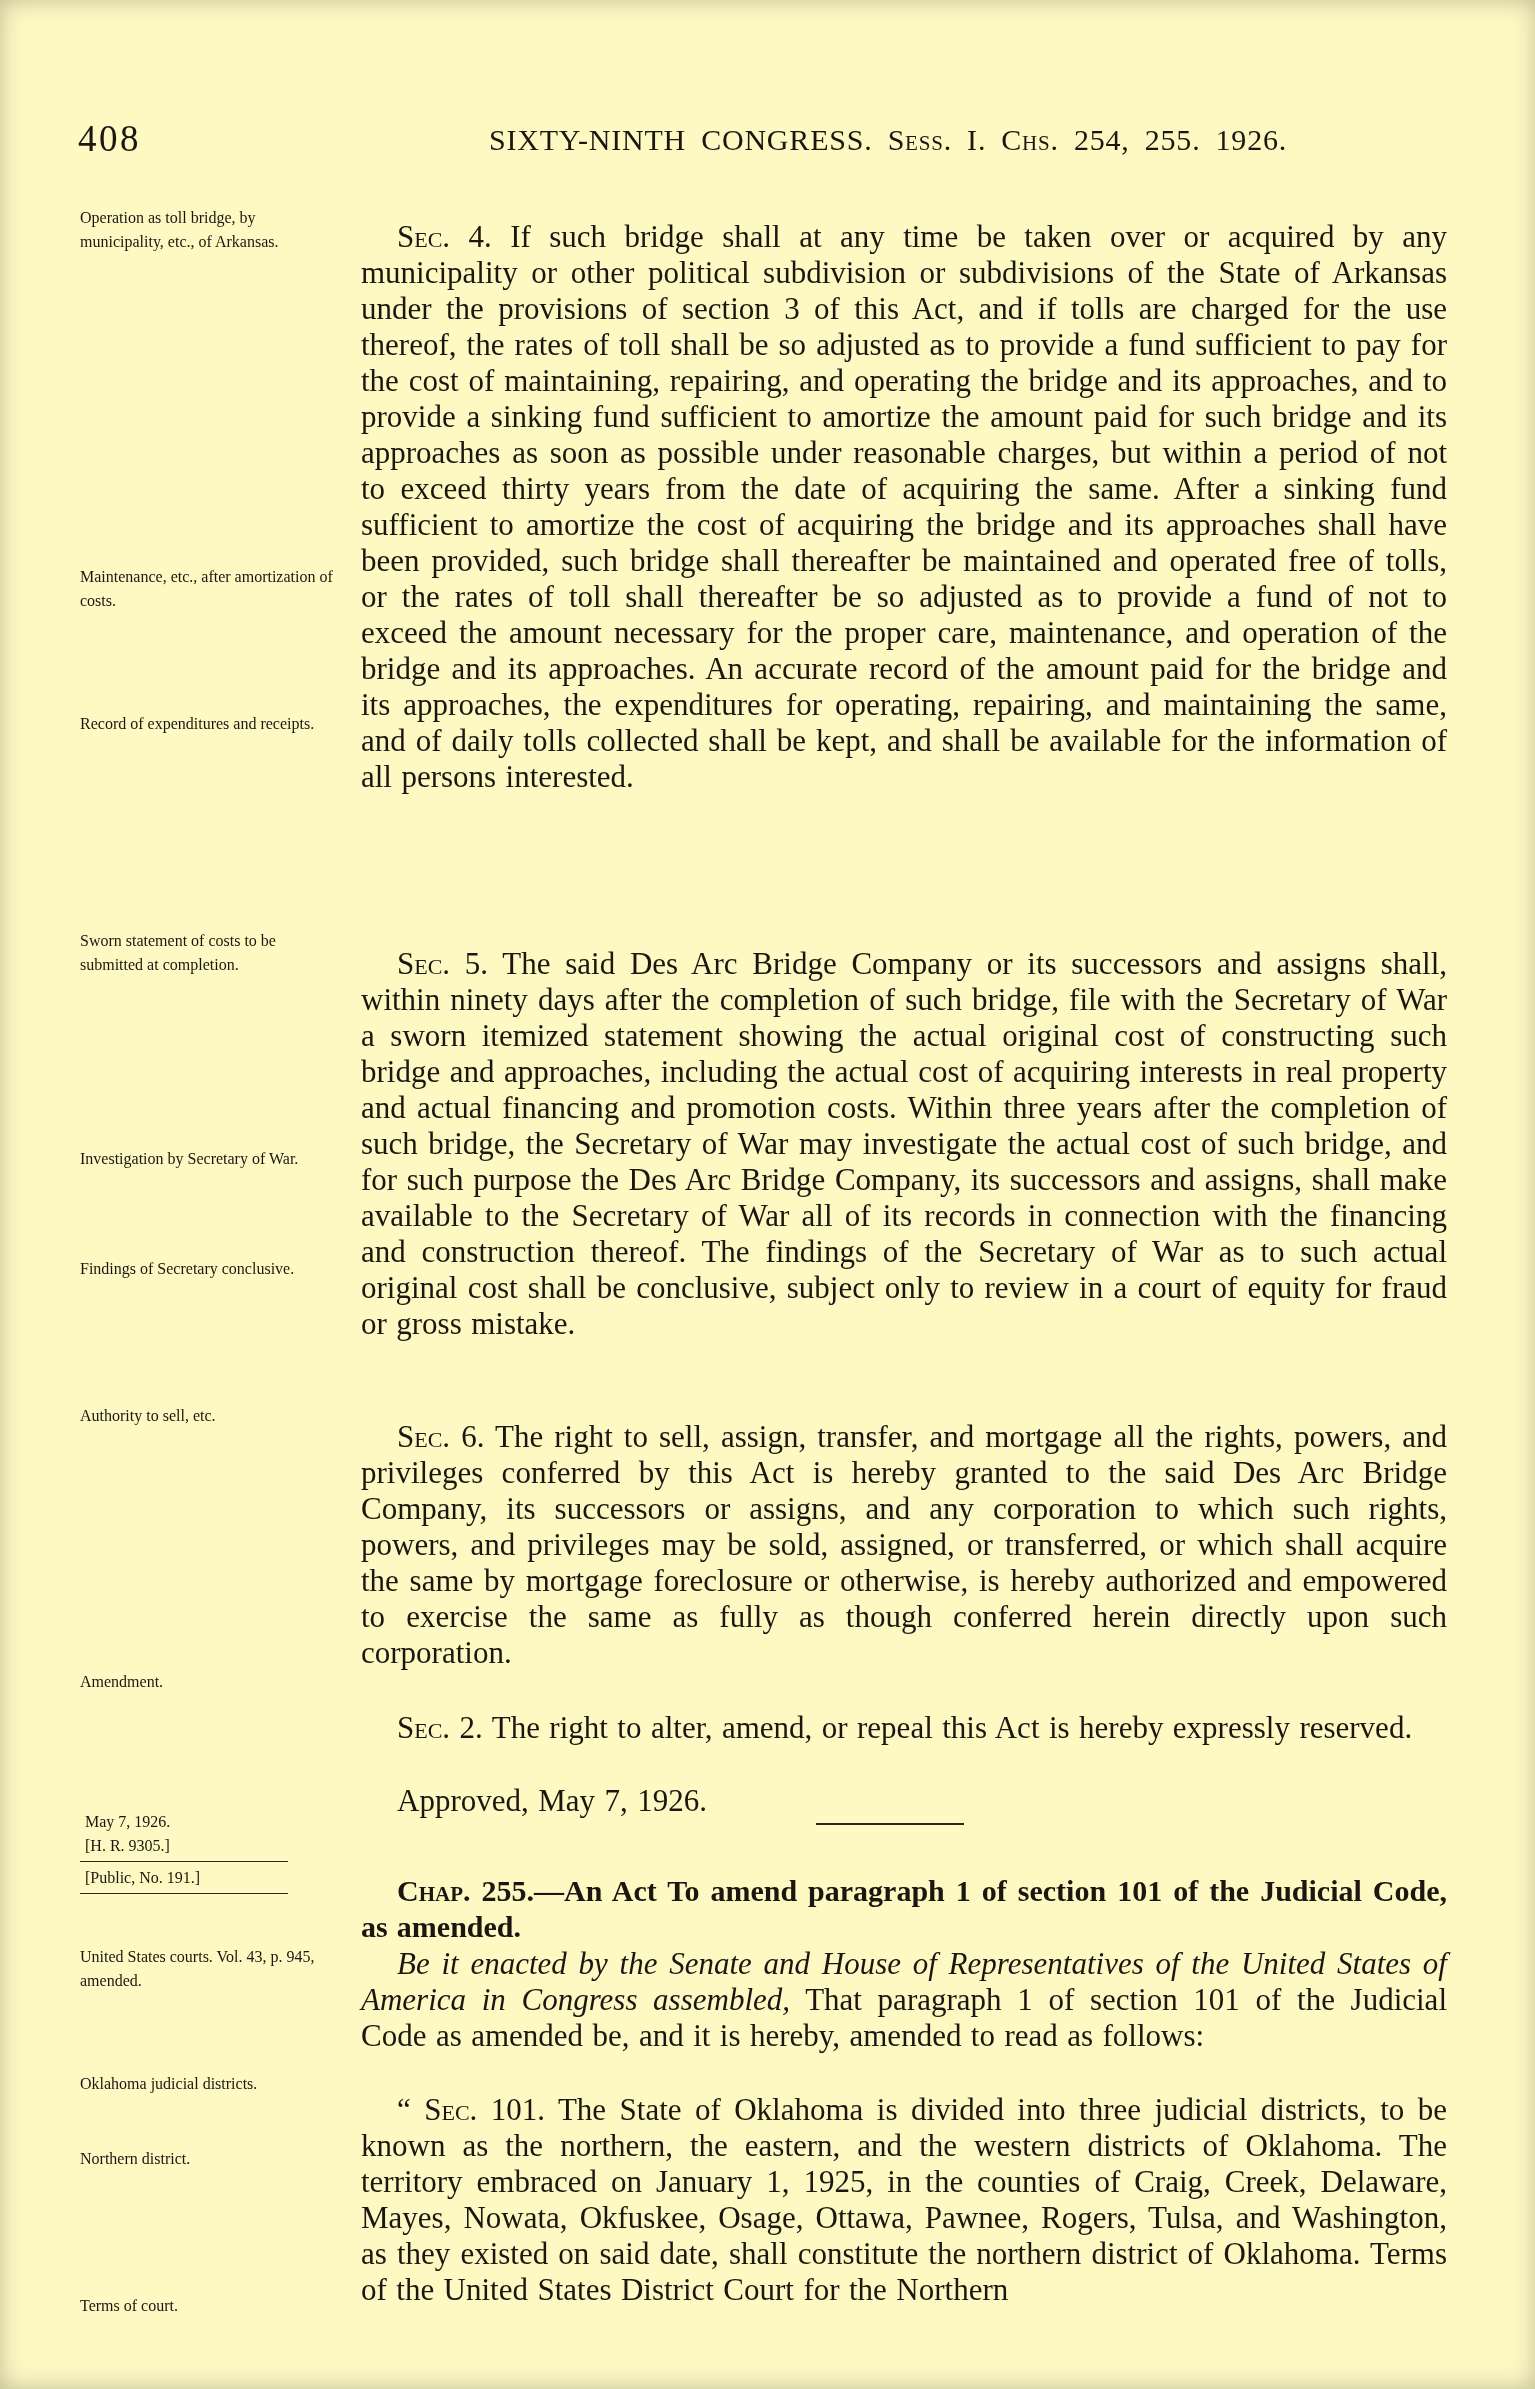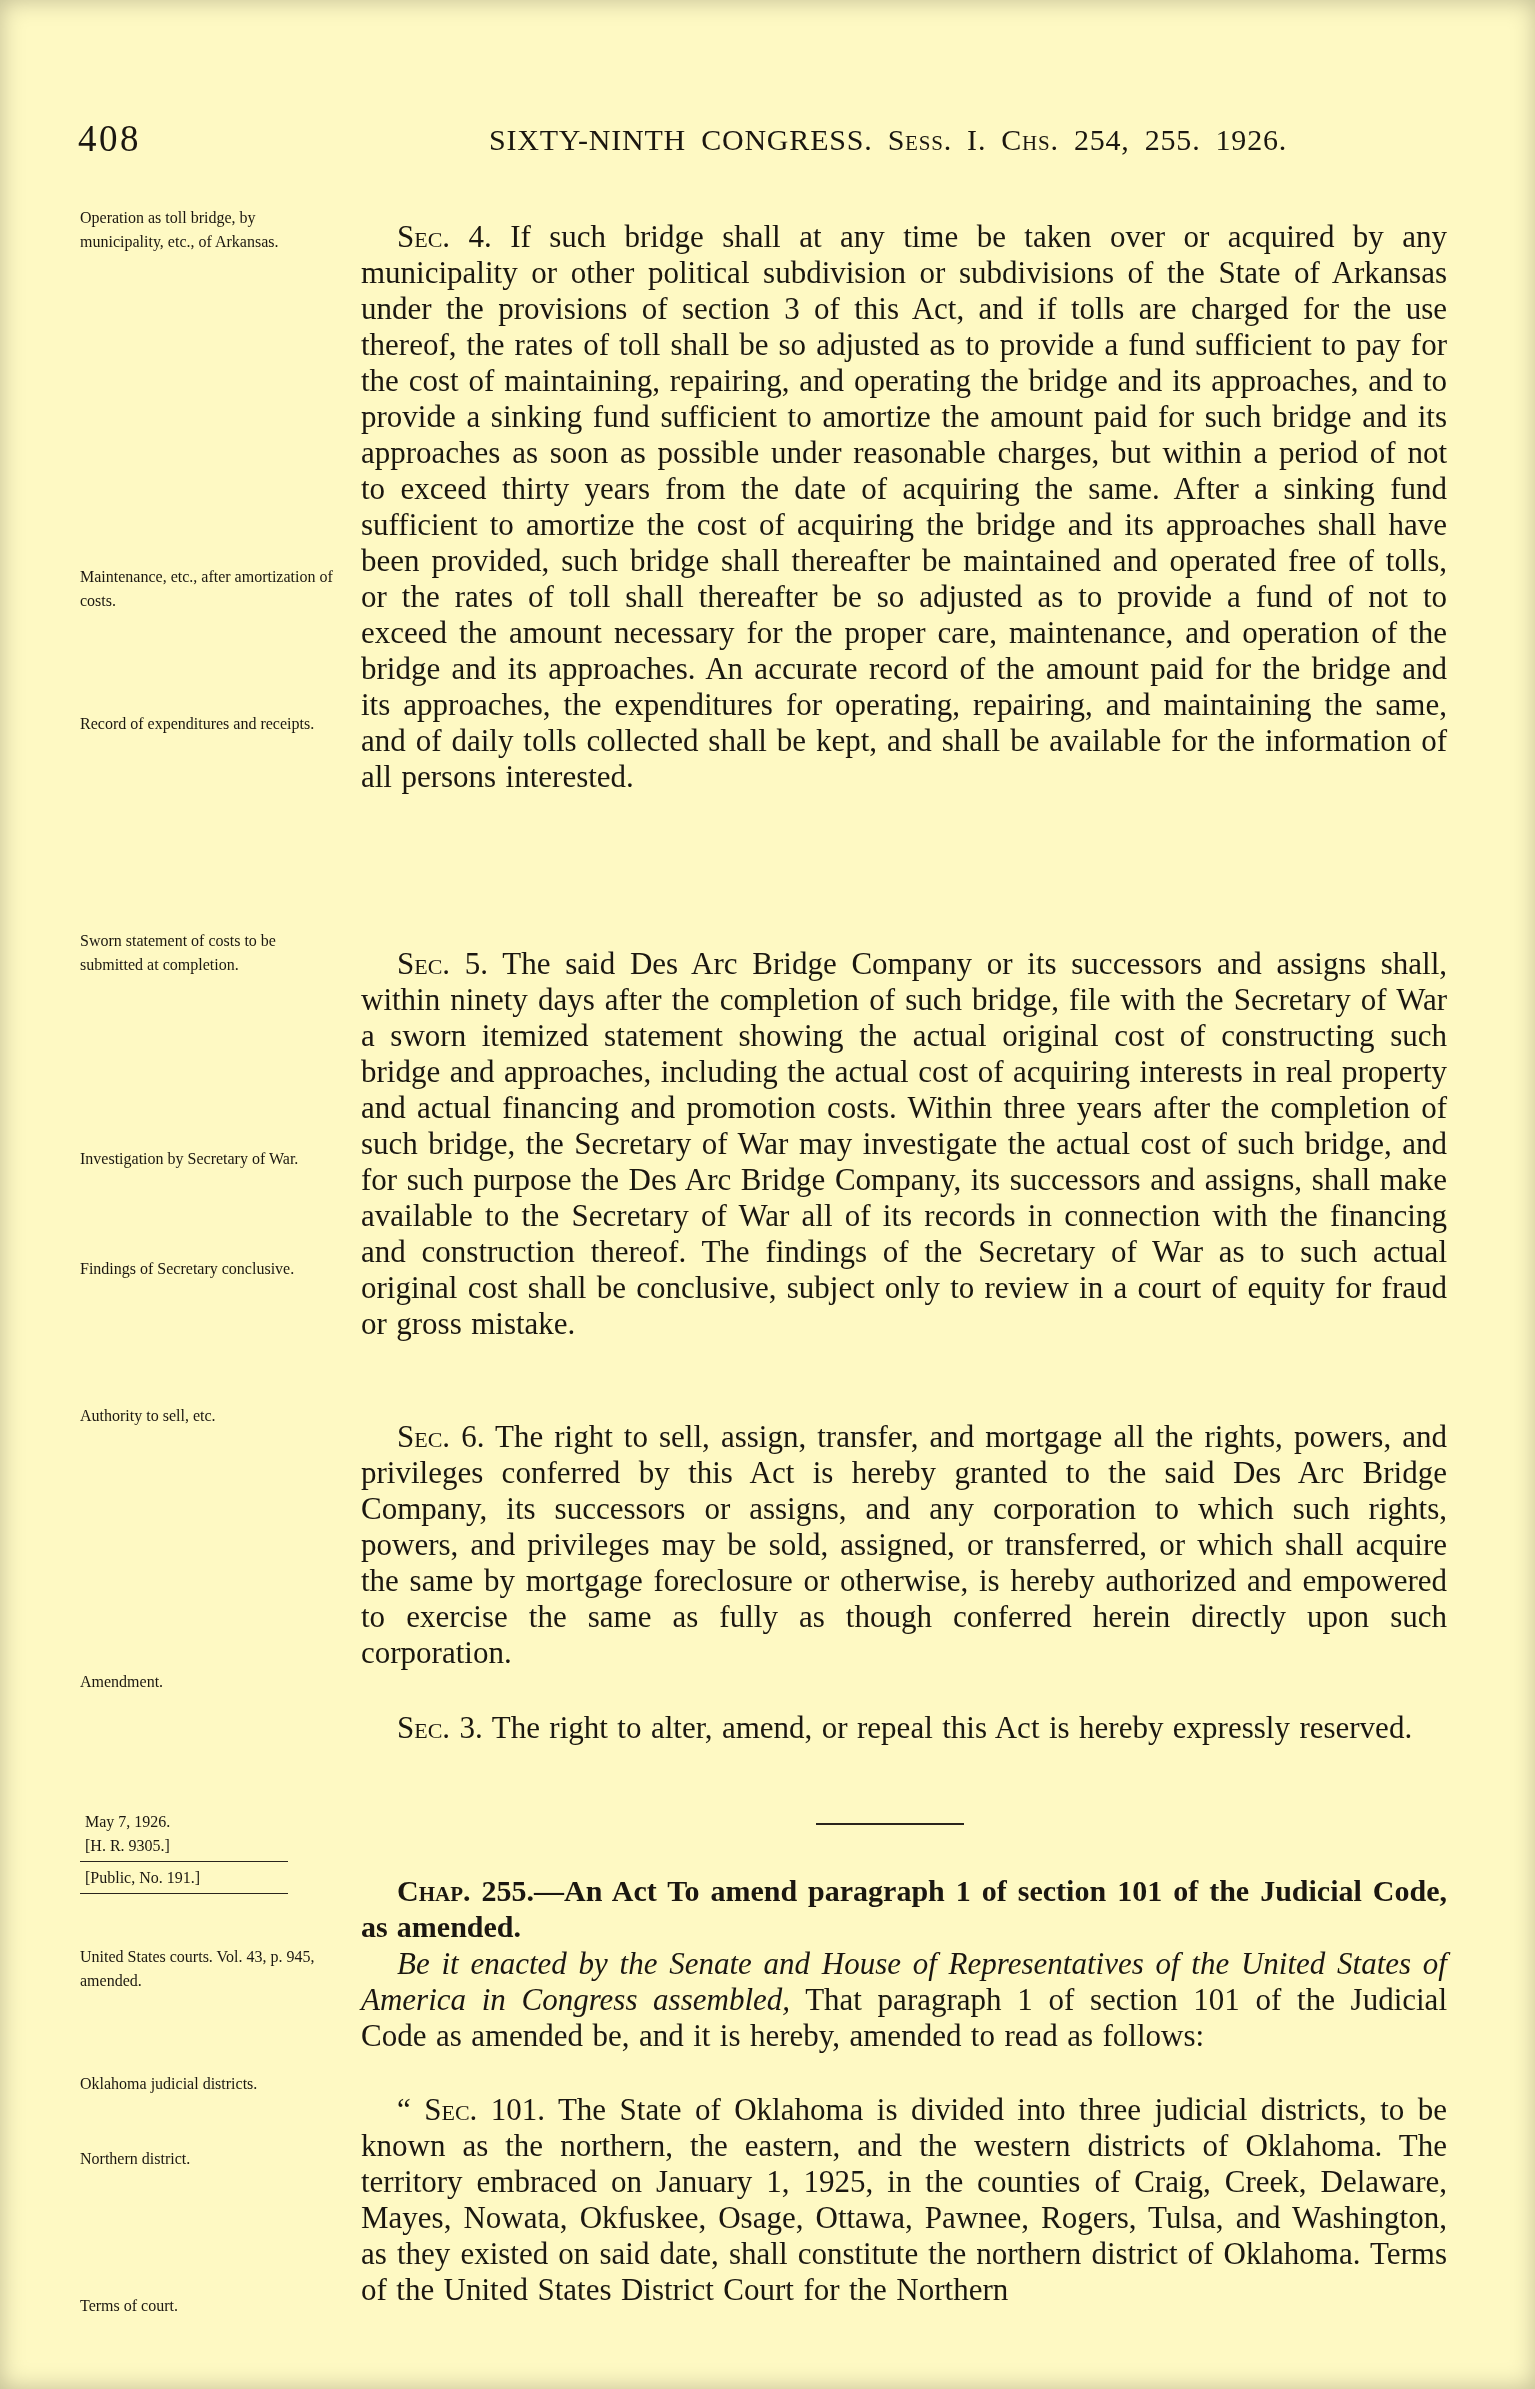--- a/index.html
+++ b/index.html
@@ -66,23 +66,24 @@
   </p>
   <p class="para" style="top:930px">
     <span class="sc">Sec. 5.</span>
     <span>The said Des Arc Bridge Company or its successors and assigns shall, within ninety days after the completion of such bridge, file with the Secretary of War a sworn itemized statement showing the actual original cost of constructing such bridge and approaches, including the actual cost of acquiring interests in real property and actual financing and promotion costs. Within three years after the completion of such bridge, the Secretary of War may investigate the actual cost of such bridge, and for such purpose the Des Arc Bridge Company, its successors and assigns, shall make available to the Secretary of War all of its records in connection with the financing and construction thereof. The findings of the Secretary of War as to such actual original cost shall be conclusive, subject only to review in a court of equity for fraud or gross mistake.</span>
   </p>
   <p class="para" style="top:1403px">
     <span class="sc">Sec. 6.</span>
     <span>The right to sell, assign, transfer, and mortgage all the rights, powers, and privileges conferred by this Act is hereby granted to the said Des Arc Bridge Company, its successors or assigns, and any corporation to which such rights, powers, and privileges may be sold, assigned, or transferred, or which shall acquire the same by mortgage foreclosure or otherwise, is hereby authorized and empowered to exercise the same as fully as though conferred herein directly upon such corporation.</span>
   </p>
   <p class="para" style="top:1694px">
-    <span class="sc">Sec. 3.</span>
+    <span class="sc">Sec. 2.</span>
     <span>The right to alter, amend, or repeal this Act is hereby expressly reserved.</span>
   </p>
+  <p class="para left" style="top:1767px">Approved, May 7, 1926.</p>
 
   <div class="chapter-rule"></div>
 
   <div class="margin-note sidenote" style="top:1810px">
     <div>May 7, 1926.</div>
     <div>[H. R. 9305.]</div>
     <div class="sidenote-rule"></div>
     <div>[Public, No. 191.]</div>
     <div class="sidenote-rule"></div>
   </div>

